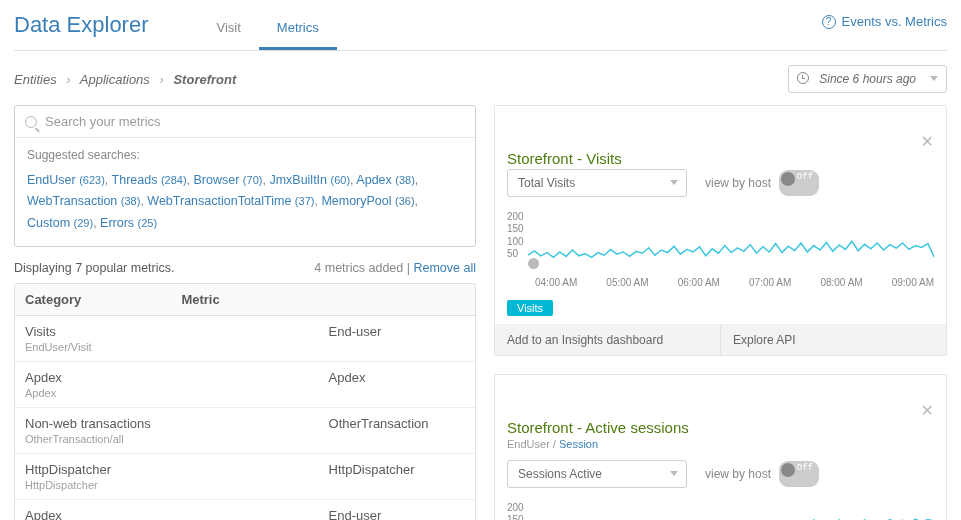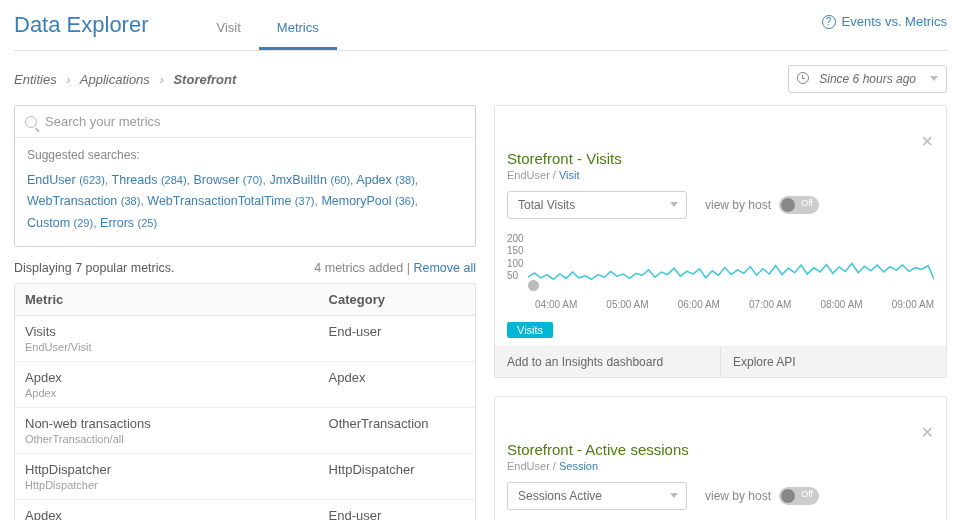--- a/index.html
+++ b/index.html
@@ -54,21 +54,21 @@
 .chart-head { display: flex; align-items: center; justify-content: space-between; padding: 10px 12px 2px 12px; }
 .chart-title { font-size: 15px; color: #4d7c0f; margin-top: 34px; }
 .close-x { color: #bbb; font-size: 16px; cursor: pointer; }
 .chart-sub { padding: 0 12px 10px 12px; font-size: 11px; }
 .chart-sub .dim { color: #9a9a9a; }
 .chart-sub .link { color: #3a7fb8; }
 .controls { display: flex; align-items: center; gap: 18px; padding: 0 12px 10px 12px; }
 .select-box { border: 1px solid #d0d0d0; border-radius: 3px; padding: 6px 28px 6px 10px; min-width: 180px; position: relative; color: #6a6a6a; font-size: 12px; cursor: pointer; }
 .select-box .chev { position: absolute; right: 8px; top: 10px; width: 0; height: 0; border-left: 4px solid transparent; border-right: 4px solid transparent; border-top: 5px solid #bbb; }
 .viewby { font-size: 12px; color: #888; display: flex; align-items: center; gap: 8px; }
-.toggle { width: 40px; height: 18px; background: #ccc; border-radius: 9px; position: relative; cursor: pointer; }
+.toggle { width: 40px; height: 26px; background: #ccc; border-radius: 9px; position: relative; cursor: pointer; font-family: Liberation Mono, monospace; }
 .toggle .knob { position: absolute; left: 2px; top: 2px; width: 14px; height: 14px; border-radius: 50%; background: #888; }
 .toggle .lbl { position: absolute; right: 6px; top: 2px; font-size: 9px; color: #fff; }
 .chartbody { padding: 4px 12px 0 12px; }
 .yaxis { display: flex; }
 .ylabels { display: flex; flex-direction: column; justify-content: space-between; font-size: 10px; color: #888; height: 48px; padding-right: 4px; }
 .plotarea { flex: 1; position: relative; height: 48px; }
 .plotarea svg { width: 100%; height: 100%; }
 .xlabels { display: flex; justify-content: space-between; font-size: 10px; color: #888; padding: 18px 0 8px 28px; }
 .scrubber { position: absolute; left: 0; bottom: -10px; width: 11px; height: 11px; border-radius: 50%; background: #bbb; cursor: grab; }
 .legend { padding: 4px 12px 8px 12px; }
@@ -125,22 +125,22 @@
         <span>Displaying 7 popular metrics.</span>
         <span>
           <span class="muted">4 metrics added</span>
           <span class="muted"> | </span>
           <span class="remove">Remove all</span>
         </span>
       </div>
 
       <div class="table">
         <div class="th-row">
+          <div class="th col-cat">Category</div>
           <div class="th col-metric">Metric</div>
-          <div class="th col-cat">Category</div>
         </div>
         <div id="table-body">
             <div class="tr">
               <div class="td col-metric">
                 <div class="metric-name">Visits</div>
                 <div class="metric-path">EndUser/Visit</div>
               </div>
               <div class="td col-cat">End-user</div>
             </div>
             <div class="tr">
@@ -173,21 +173,20 @@
           </div>
       </div>
     </div>
 
     <div class="right" id="charts-container">
         <div class="chart-card">
           <div class="chart-head">
             <span class="chart-title">Storefront - Visits</span>
             <span class="close-x">✕</span>
           </div>
-          <div class="chart-sub"><span class="dim">EndUser / </span><span class="link">Visit</span></div>
           <div class="controls">
             <div class="select-box">Total Visits<span class="chev"></span></div>
             <div class="viewby">
               <span>view by host</span>
               <span class="toggle">
                 <span class="knob"></span>
                 <span class="lbl">Off</span>
               </span>
             </div>
           </div>

